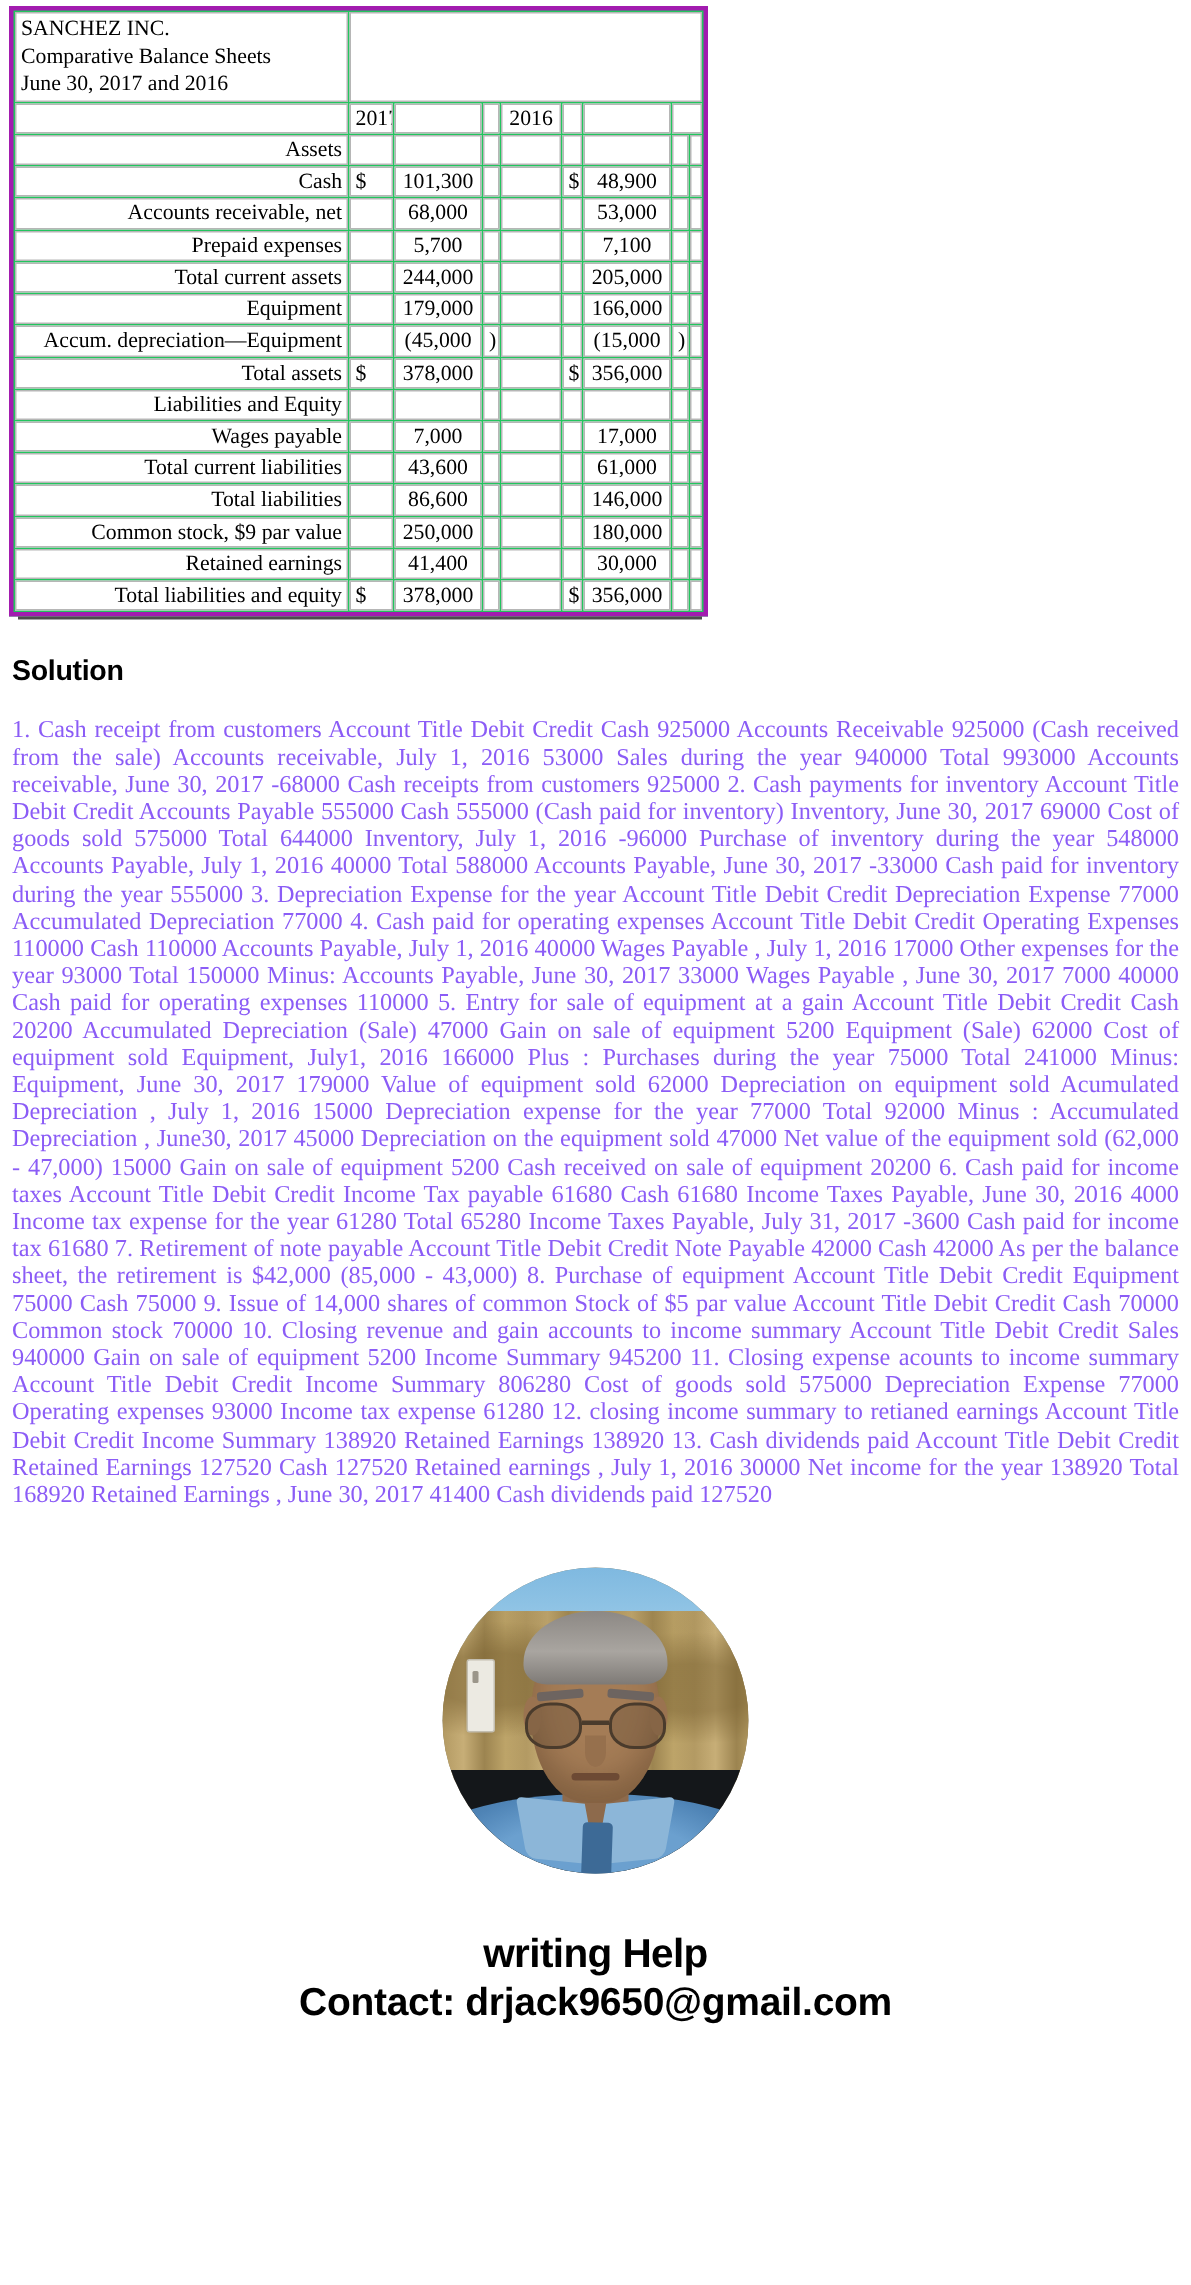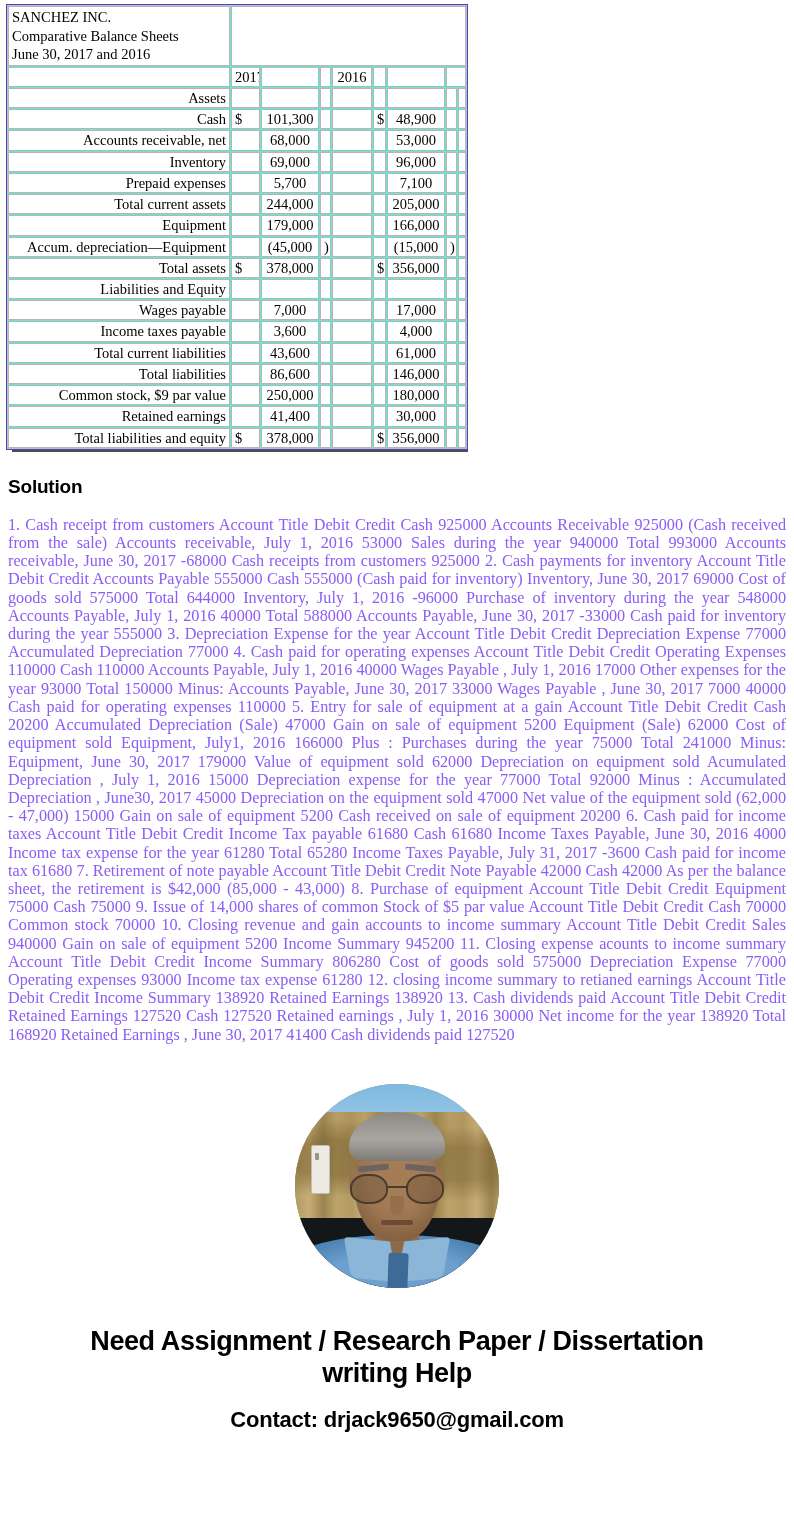--- a/index.html
+++ b/index.html
@@ -18,22 +18,22 @@
     overflow: hidden;
   }
 
   
   .bs-wrap {
     padding: 4px 0 0 6px;
   }
   table.balance-sheet {
     border-collapse: separate;
     border-spacing: 1px;
-    background: #5eead4;
-    border: 1px solid #a21caf;
+    background: #22c55e;
+    border: 3px solid #a21caf;
     font-size: 14.5px;
     line-height: 1.12;
     table-layout: fixed;
     width: 456px;
   }
   table.balance-sheet td {
     border: 1px solid #b6b6b6;
     padding: 1px 3px;
     height: 20px;
     vertical-align: top;
@@ -208,21 +208,21 @@
   .promo {
     margin: 38px 10px 0 10px;
     font-family: "Liberation Sans", "DejaVu Sans", sans-serif;
     font-weight: bold;
     text-align: center;
     color: #000000;
     line-height: 1.18;
   }
   .promo-l1 { font-size: 27px; letter-spacing: -0.4px; }
   .promo-l2 { font-size: 27px; letter-spacing: -0.4px; }
-  .promo-l3 { font-size: 22px; letter-spacing: -0.2px; margin-top: 18px; }
+  .promo-l3 { font-size: 26px; letter-spacing: -0.2px; }
 </style>
 </head>
 <body>
 
 <div class="bs-wrap">
   <table class="balance-sheet">
     <colgroup>
       <col class="c-label">
         <col class="c-dol1">
         <col class="c-amt1">
@@ -279,31 +279,20 @@
           <td class="dol"></td>
           <td class="amt">68,000</td>
           <td class="par"></td>
           <td class="tiny"></td>
           <td class="dol"></td>
           <td class="amt">53,000</td>
           <td class="par"></td>
           <td class="tiny"></td>
         </tr>
         <tr>
-          <td class="label">Inventory</td>
-          <td class="dol"></td>
-          <td class="amt">69,000</td>
-          <td class="par"></td>
-          <td class="tiny"></td>
-          <td class="dol"></td>
-          <td class="amt">96,000</td>
-          <td class="par"></td>
-          <td class="tiny"></td>
-        </tr>
-        <tr>
           <td class="label">Prepaid expenses</td>
           <td class="dol"></td>
           <td class="amt">5,700</td>
           <td class="par"></td>
           <td class="tiny"></td>
           <td class="dol"></td>
           <td class="amt">7,100</td>
           <td class="par"></td>
           <td class="tiny"></td>
         </tr>
@@ -363,31 +352,20 @@
           <td class="tiny"></td>
         </tr>
         <tr>
           <td class="label">Wages payable</td>
           <td class="dol"></td>
           <td class="amt">7,000</td>
           <td class="par"></td>
           <td class="tiny"></td>
           <td class="dol"></td>
           <td class="amt">17,000</td>
-          <td class="par"></td>
-          <td class="tiny"></td>
-        </tr>
-        <tr>
-          <td class="label">Income taxes payable</td>
-          <td class="dol"></td>
-          <td class="amt">3,600</td>
-          <td class="par"></td>
-          <td class="tiny"></td>
-          <td class="dol"></td>
-          <td class="amt">4,000</td>
           <td class="par"></td>
           <td class="tiny"></td>
         </tr>
         <tr>
           <td class="label">Total current liabilities</td>
           <td class="dol"></td>
           <td class="amt">43,600</td>
           <td class="par"></td>
           <td class="tiny"></td>
           <td class="dol"></td>
@@ -468,16 +446,15 @@
       <div class="ph-lens l"></div>
       <div class="ph-bridge"></div>
       <div class="ph-lens r"></div>
     </div>
     <div class="ph-nose"></div>
     <div class="ph-mouth"></div>
   </div>
 </div>
 
 <div class="promo">
-  <div class="promo-l1">Need Assignment / Research Paper / Dissertation</div>
   <div class="promo-l2">writing Help</div>
   <div class="promo-l3">Contact: drjack9650@gmail.com</div>
 </div>
 
 </body></html>

